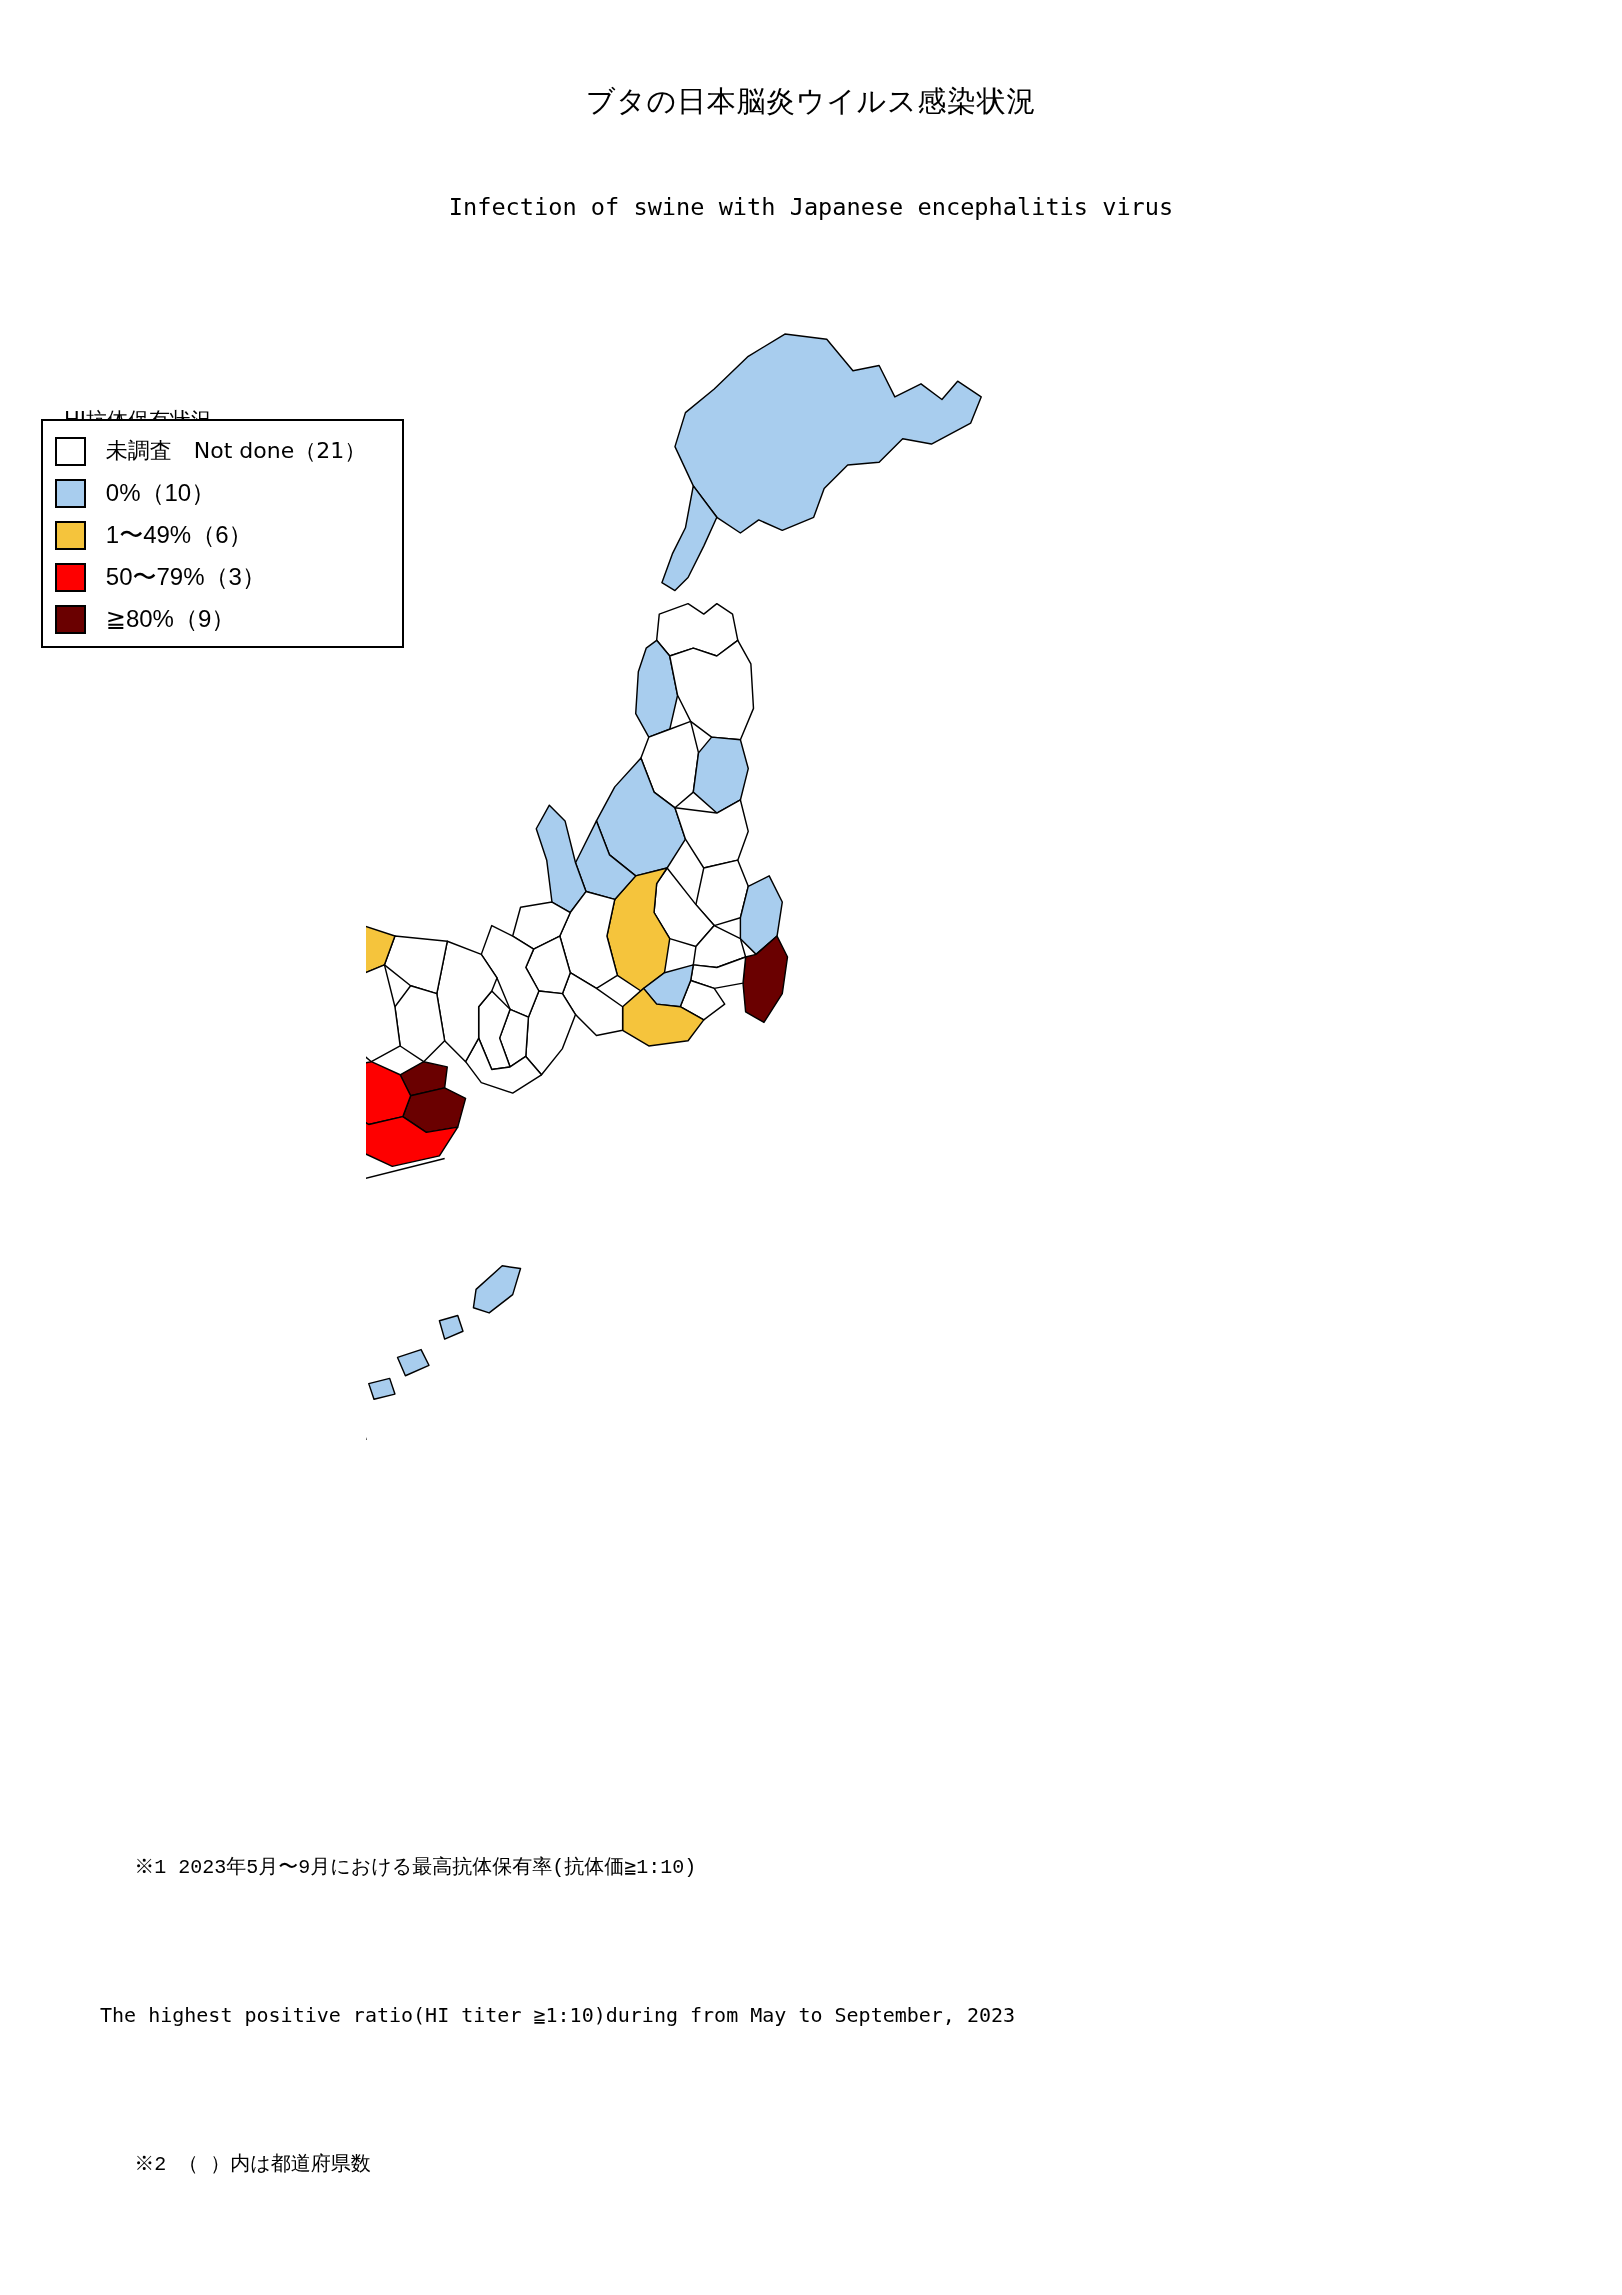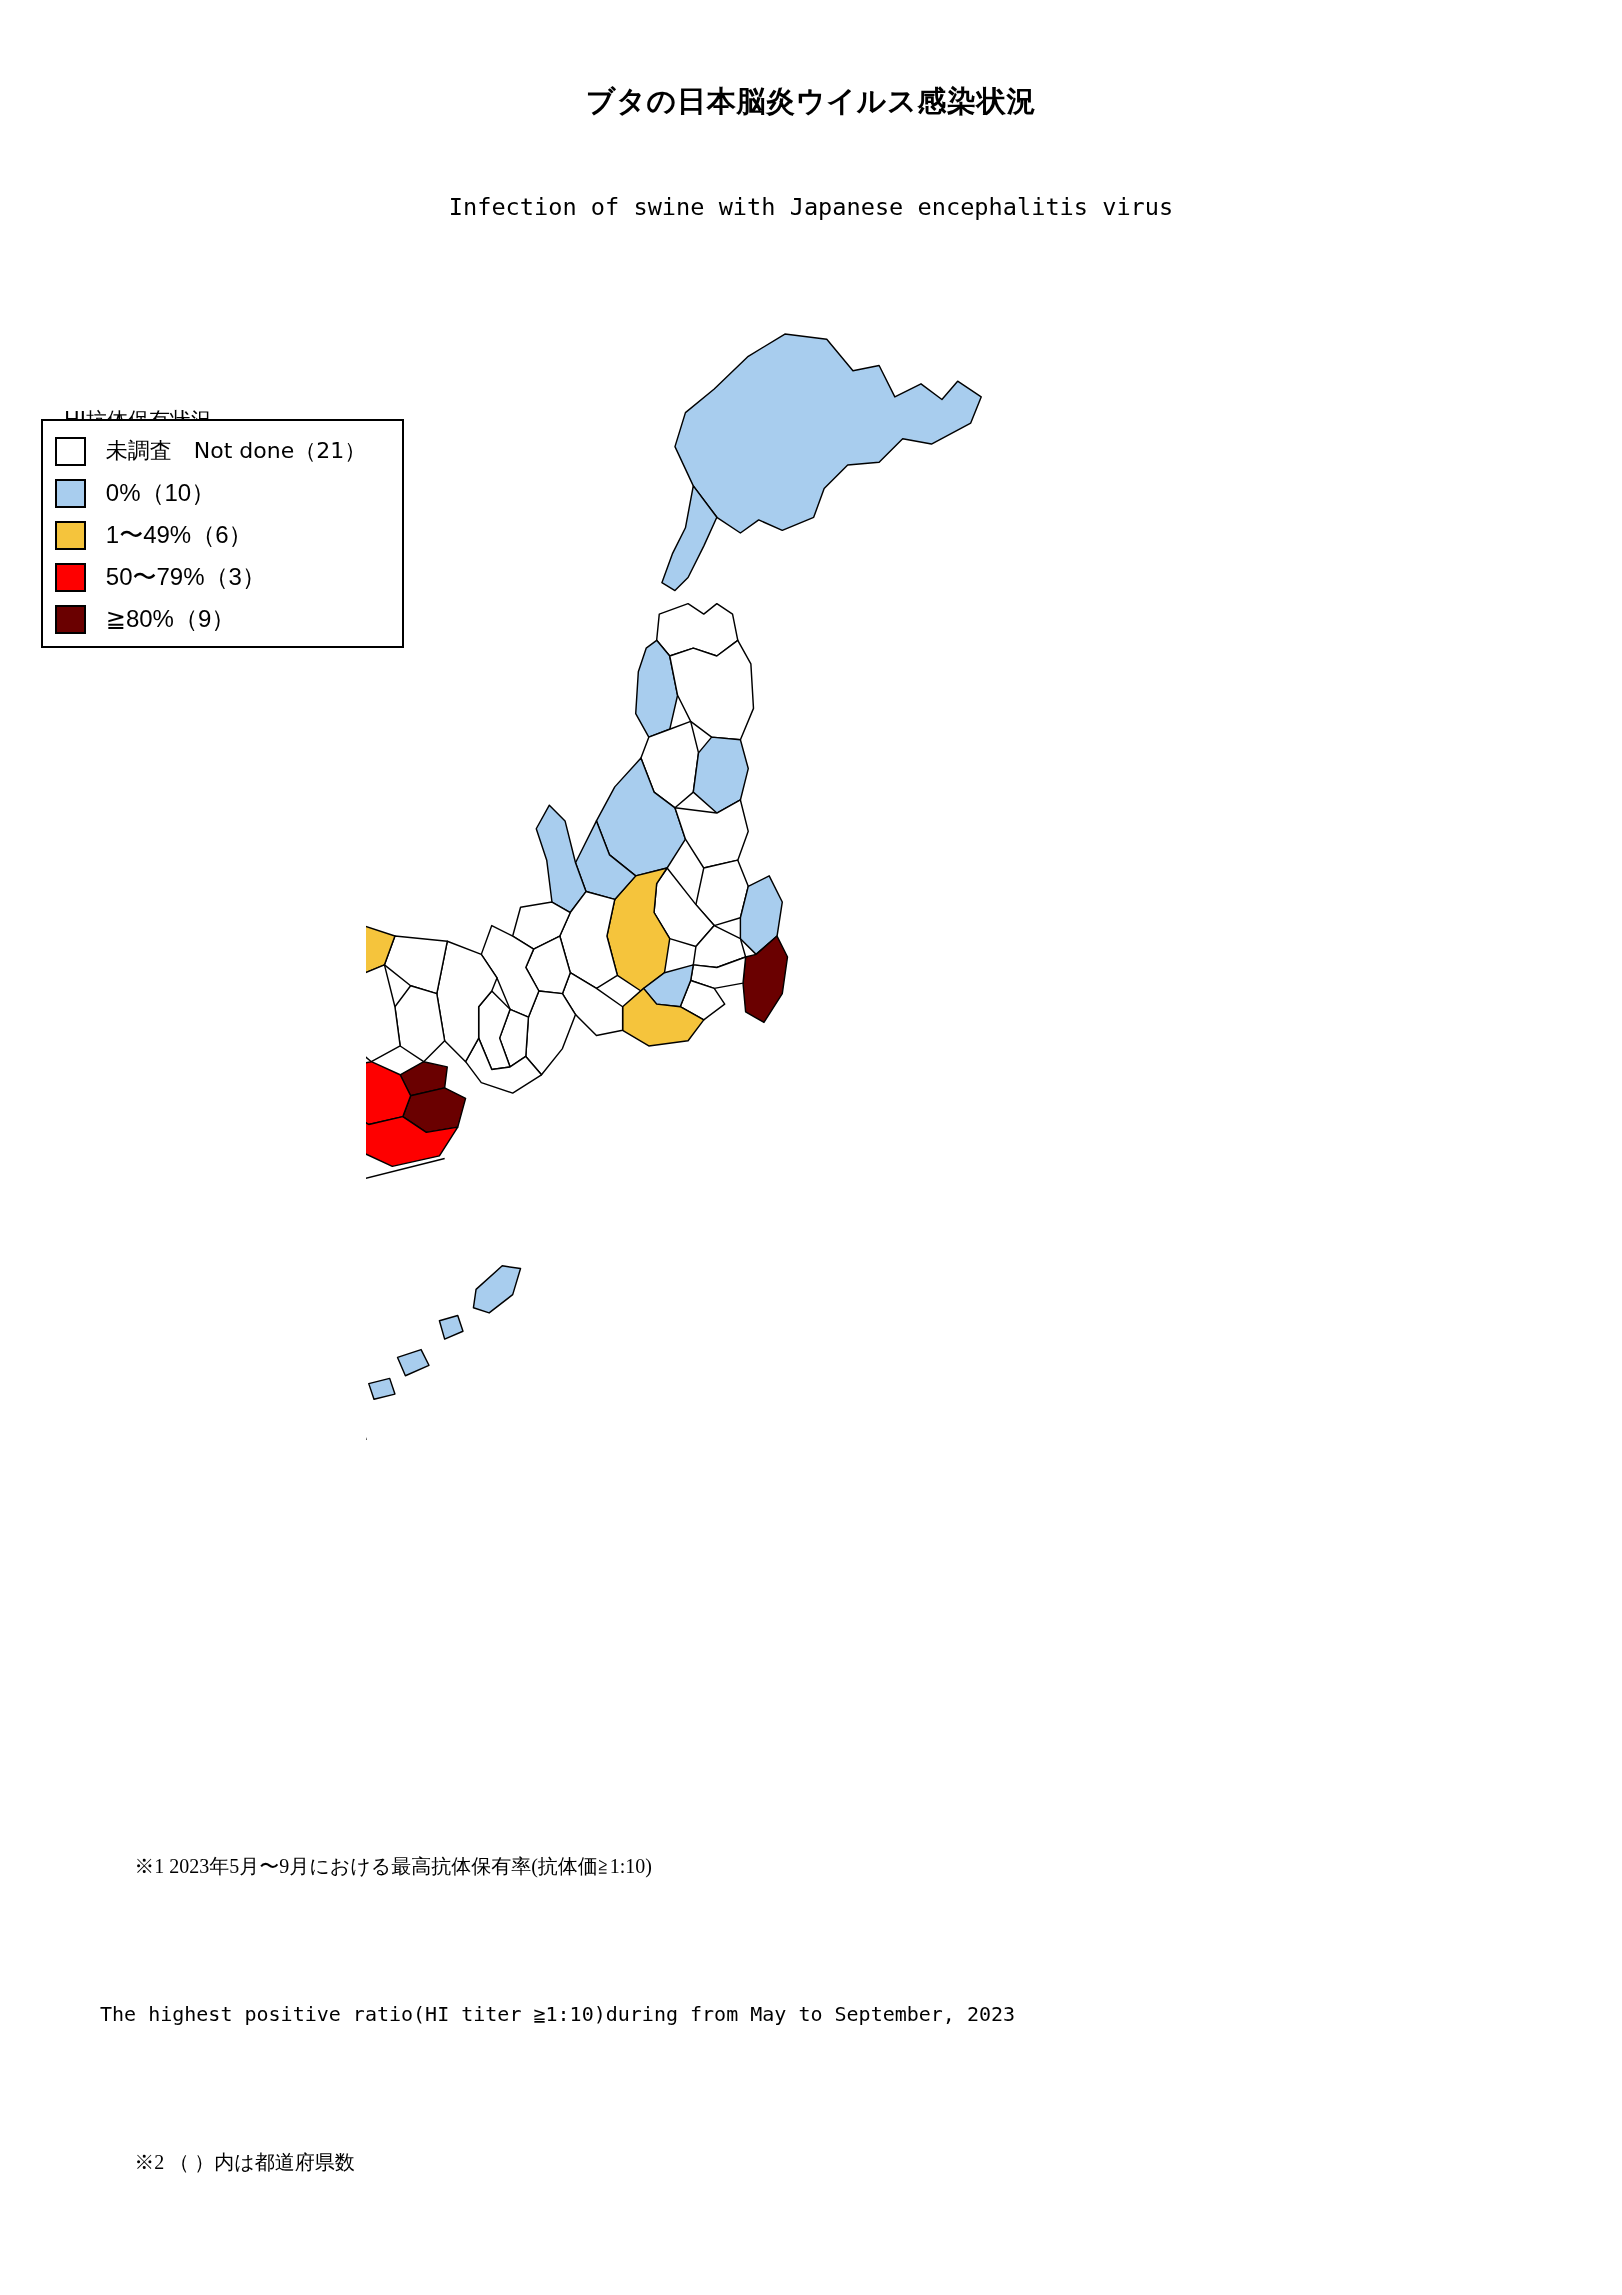--- a/index.html
+++ b/index.html
@@ -19,21 +19,21 @@
     position: absolute;
     inset: 0;
   }
   .title-ja {
     position: absolute;
     top: 82px;
     left: 0;
     width: 1622px;
     text-align: center;
     font-size: 29px;
-    font-weight: bold;
+    font-weight: normal;
     letter-spacing: 0.7px;
     font-family: "DejaVu Sans", sans-serif;
   }
   .title-en {
     position: absolute;
     top: 157px;
     left: 0;
     width: 1622px;
     text-align: center;
     font-size: 23.6px;
@@ -103,21 +103,21 @@
     position: absolute;
     left: 62px;
     top: 1737px;
     width: 1439px;
     font-family: "DejaVu Sans Mono", monospace;
     font-size: 20px;
     line-height: 37px;
     white-space: pre;
   }
   .notes .ja {
-    font-family: Liberation Serif, serif;
+    font-family: Liberation Mono, monospace;
     font-size: 20px;
   }
   .notes .indent {
     padding-left: 38px;
   }
 </style>
 </head>
 <body>
 
 <div class="page">

